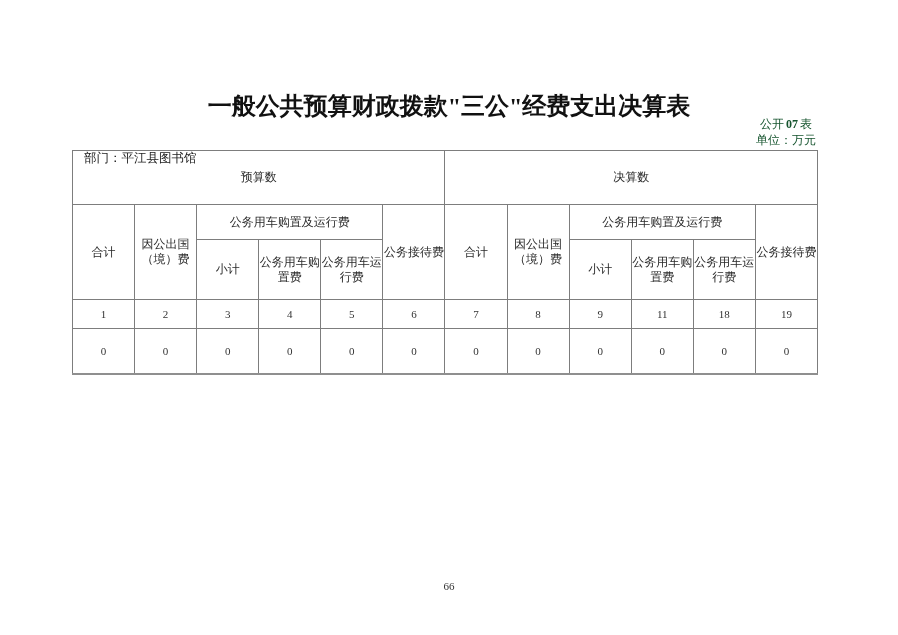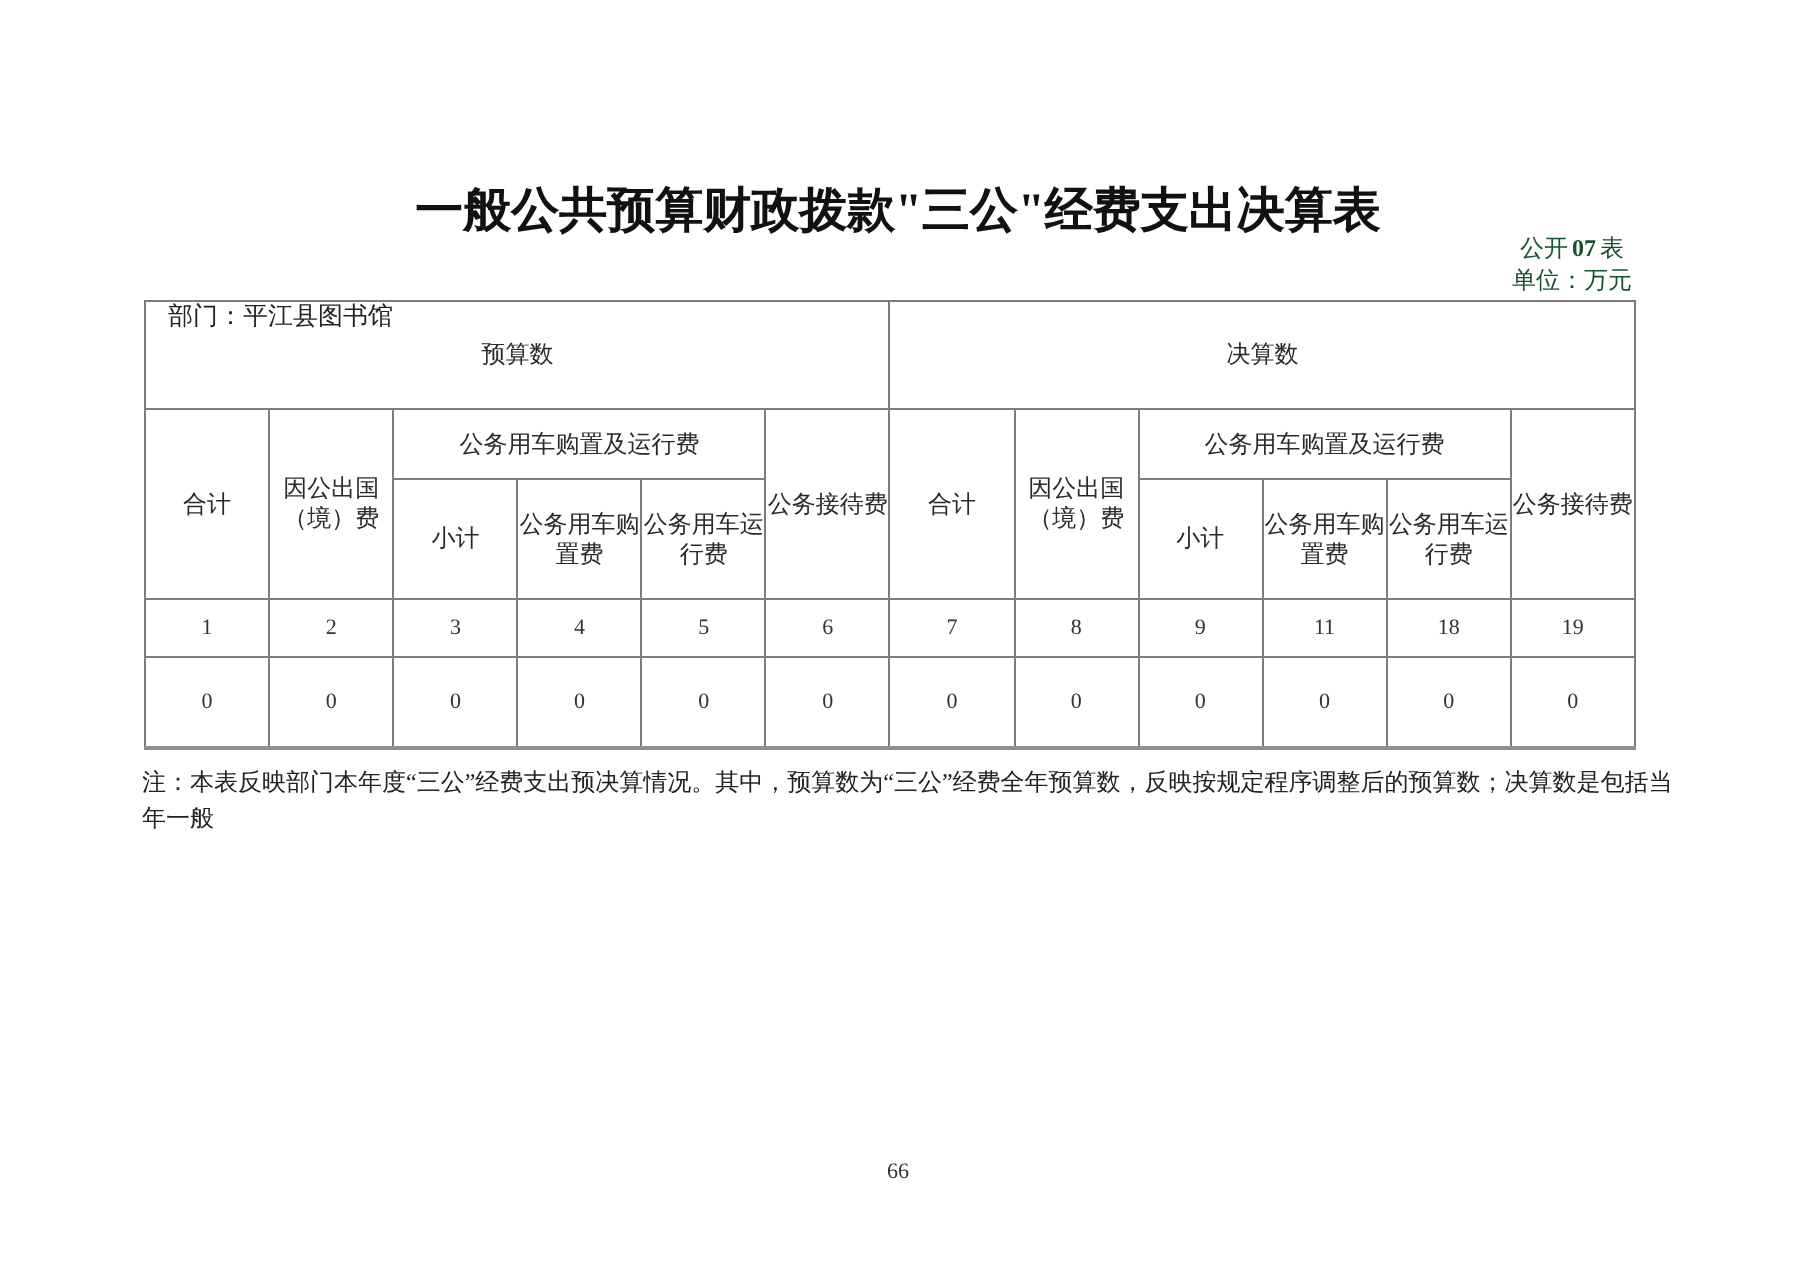--- a/index.html
+++ b/index.html
@@ -191,18 +191,17 @@
         <td>0</td>
         <td>0</td>
         <td>0</td>
         <td>0</td>
         <td>0</td>
       </tr>
     </tbody>
   </table>
 
   <div class="note">
-    <div>注：本表反映部门本年度“三公”经费支出预决算情况。其中，预算数为“三公”经费全年预算数，反映按规定程序调整后的预算数；决算数是包括当年一般</div>
   </div>
 
   <div class="page-num">66</div>
 
 </div>
 
 </body></html>

